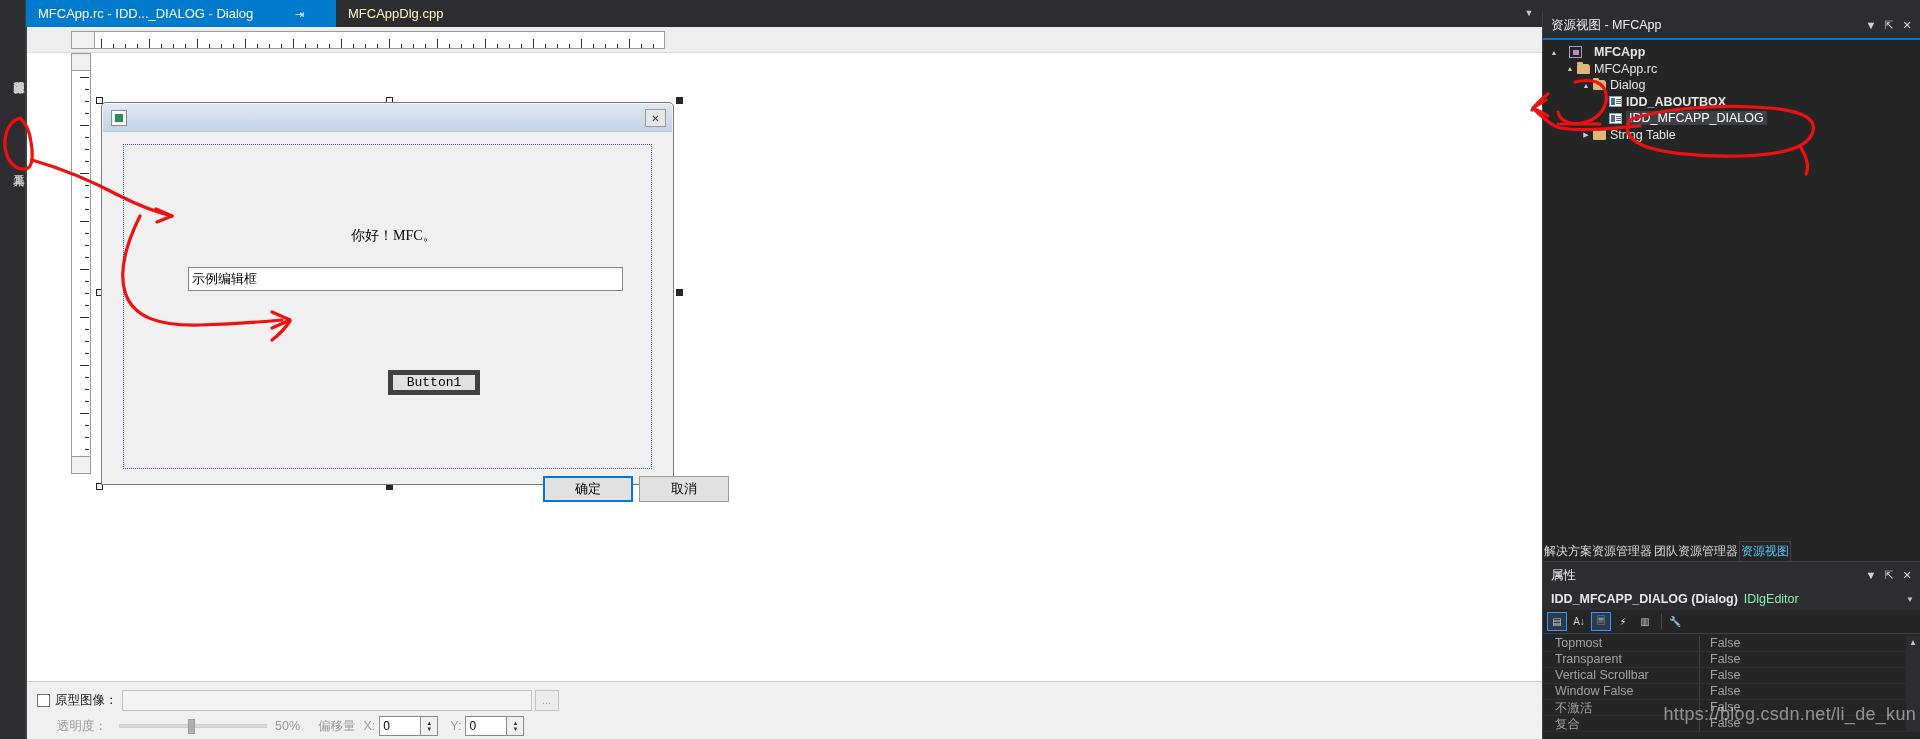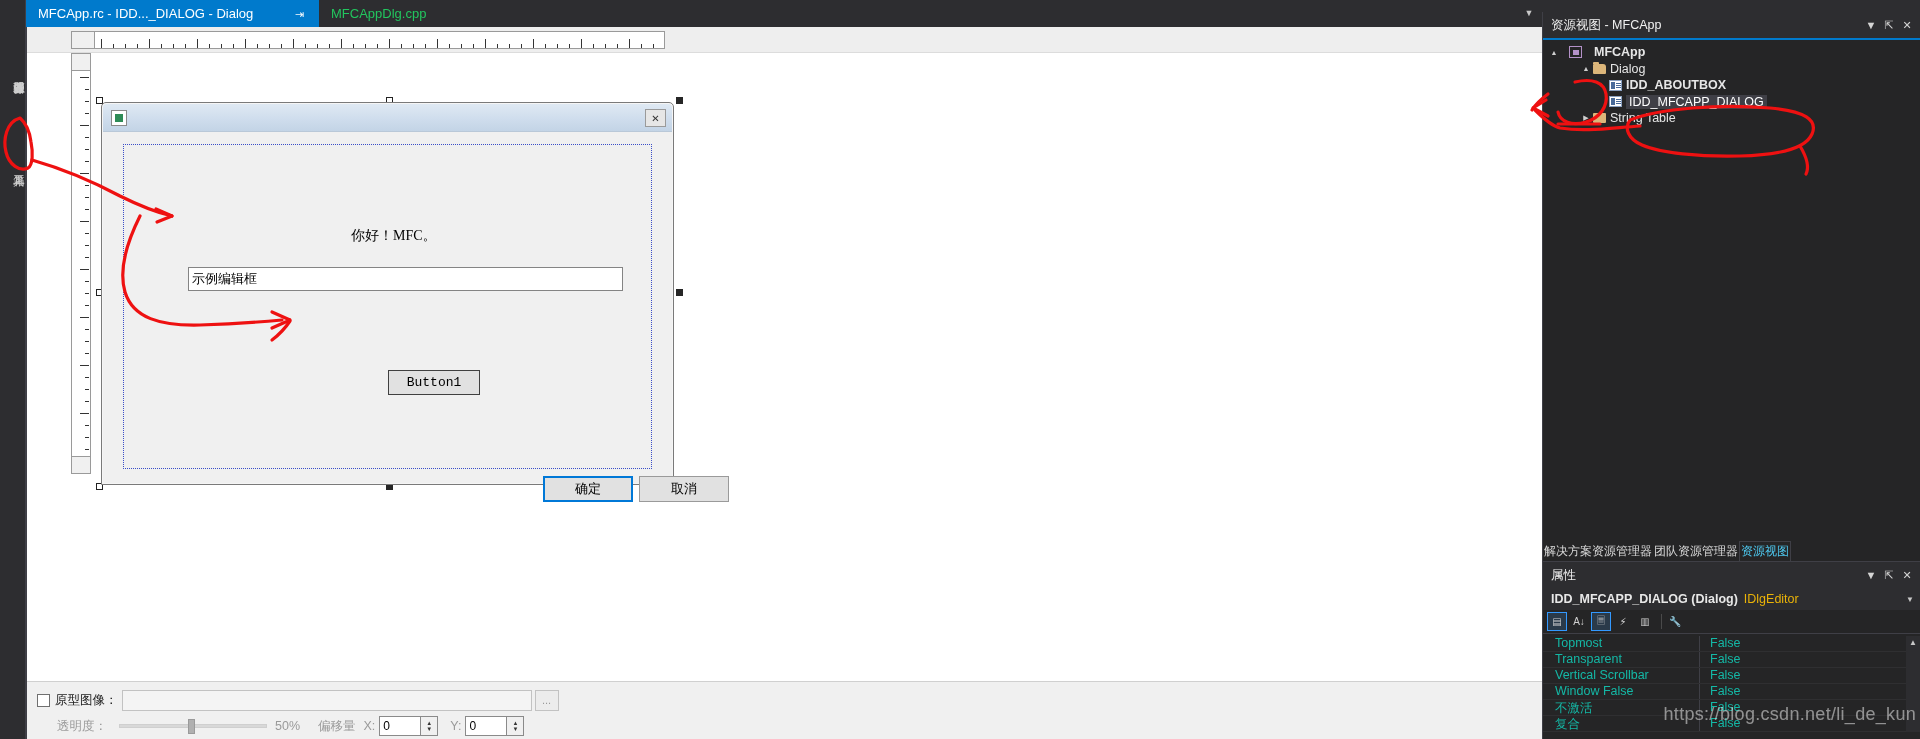--- a/index.html
+++ b/index.html
@@ -43,21 +43,21 @@
   }
   .tab {
     position: absolute; top: 0; height: 27px;
     display: flex; align-items: center;
     padding: 0 8px 0 12px;
     font-size: 13px;
     cursor: pointer;
     white-space: nowrap;
   }
   .tab.active { background: #007acc; color: #ffffff; left: 0; gap: 28px; }
-  .tab.inactive { background: #2d2d30; color: #22c55e; left: 293px; padding-right: 16px; }
+  .tab.inactive { background: #2d2d30; color: #fef9c3; left: 310px; padding-right: 16px; }
   .tab .tab-label { margin-right: 10px; }
   .tab .tab-btn {
     width: 16px; height: 16px; line-height: 16px; text-align: center;
     font-size: 12px; color: #ffffff; opacity: .95; cursor: pointer;
   }
   .tab .tab-btn.pin { font-size: 11px; }
   .tabstrip-chevron {
     position: absolute; right: 6px; top: 6px;
     width: 14px; height: 14px; color: #c8c8c8;
     font-size: 9px; text-align: center; line-height: 14px; cursor: pointer;
@@ -145,21 +145,21 @@
   }
   .dlg-edit {
     position: absolute; left: 85px; top: 135px; width: 435px; height: 24px;
     background: #ffffff; border: 1px solid #848484;
     display: flex; align-items: center; padding-left: 3px;
     font-size: 13px; color: #000;
     font-family: "Liberation Sans", sans-serif;
   }
   .dlg-button1 {
     position: absolute; left: 285px; top: 238px; width: 92px; height: 25px;
-    background: #e1e1e1; border: 1px solid #404040;
+    background: #e1e1e1; border: 5px solid #404040;
     display: flex; align-items: center; justify-content: center;
     font-size: 13px; color: #000; cursor: pointer;
     font-family: "Liberation Mono", "DejaVu Sans Mono", monospace;
   }
   .dlg-ok {
     position: absolute; left: 440px; top: 344px; width: 90px; height: 26px;
     background: #e1e1e1; border: 2px solid #0078d7;
     display: flex; align-items: center; justify-content: center;
     font-size: 13px; color: #000; cursor: pointer;
   }
@@ -293,36 +293,36 @@
 
   .props {
     position: absolute; left: 0; right: 0; top: 549px; bottom: 0;
     background: #252526; border-left: 1px solid #3f3f46; border-top: 1px solid #3f3f46;
   }
   .props-objline {
     display: flex; align-items: center; height: 22px; padding: 0 6px 0 8px;
     background: #2d2d30; font-size: 12.5px; color: #e8e8e8;
   }
   .props-objline .ob { font-weight: bold; margin-right: 6px; }
-  .props-objline .oe { color: #eab308; }
+  .props-objline .oe { color: #86efac; }
   .props-objline .caret { margin-left: auto; font-size: 8px; color: #c8c8c8; cursor: pointer; }
   .props-toolbar {
     display: flex; align-items: center; height: 24px; padding: 2px 4px;
     background: #252526; border-bottom: 1px solid #3f3f46;
   }
   .ptb {
     width: 20px; height: 19px; margin-right: 2px; cursor: pointer;
     display: flex; align-items: center; justify-content: center;
     font-size: 10px; color: #d0d0d0;
   }
   .ptb.on { border: 1px solid #3399ff; background: #2a3a4a; }
   .ptb-sep { width: 1px; height: 15px; background: #4a4a4a; margin: 0 4px; }
   .grid { position: relative; margin-top: 2px; }
   .grow {
-    display: flex; height: 16px; font-size: 12.5px; color: #14b8a6;
+    display: flex; height: 16px; font-size: 12.5px; color: #a3a3a3;
     border-bottom: 1px solid #2f2f31;
   }
   .grow .gk { width: 156px; padding-left: 12px; white-space: nowrap; }
   .grow .gsep { width: 1px; background: #3f3f46; }
   .grow .gv { flex: 1; padding-left: 10px; white-space: nowrap; }
   .grid-scroll {
     position: absolute; right: 0; top: 0; width: 14px; bottom: 0; background: #2d2d30;
   }
   .grid-scroll .up {
     height: 14px; color: #c8c8c8; font-size: 8px; text-align: center; line-height: 14px; cursor: pointer;
@@ -545,20 +545,27 @@
       </div>
       <div class="rv-top-accent"></div>
       <div class="tree" id="resTree">
           <div class="tnode bold" style="padding-left: 0px; gap: 8px;">
             <span class="exp">▲</span>
             <span class="tico">
               <span class="proj-ico"></span>
             </span>
             <span class="tlabel">MFCApp</span>
           </div>
+          <div class="tnode" style="padding-left: 16px;">
+            <span class="exp">▲</span>
+            <span class="tico">
+              <span class="folder open"></span>
+            </span>
+            <span class="tlabel">MFCApp.rc</span>
+          </div>
           <div class="tnode" style="padding-left: 32px;">
             <span class="exp">▲</span>
             <span class="tico">
               <span class="folder open"></span>
             </span>
             <span class="tlabel">Dialog</span>
           </div>
           <div class="tnode" style="padding-left: 48px; font-weight: bold;">
             <span class="exp"></span>
             <span class="tico">

